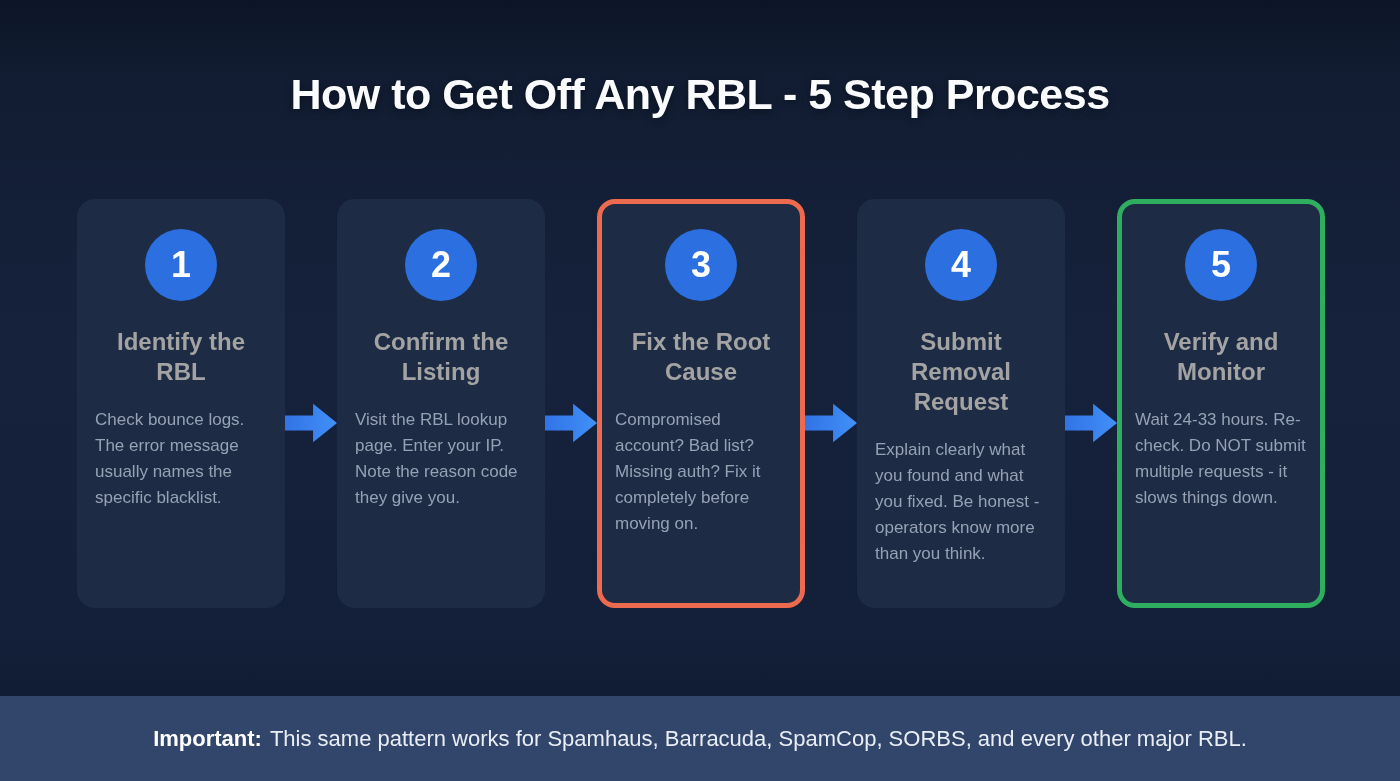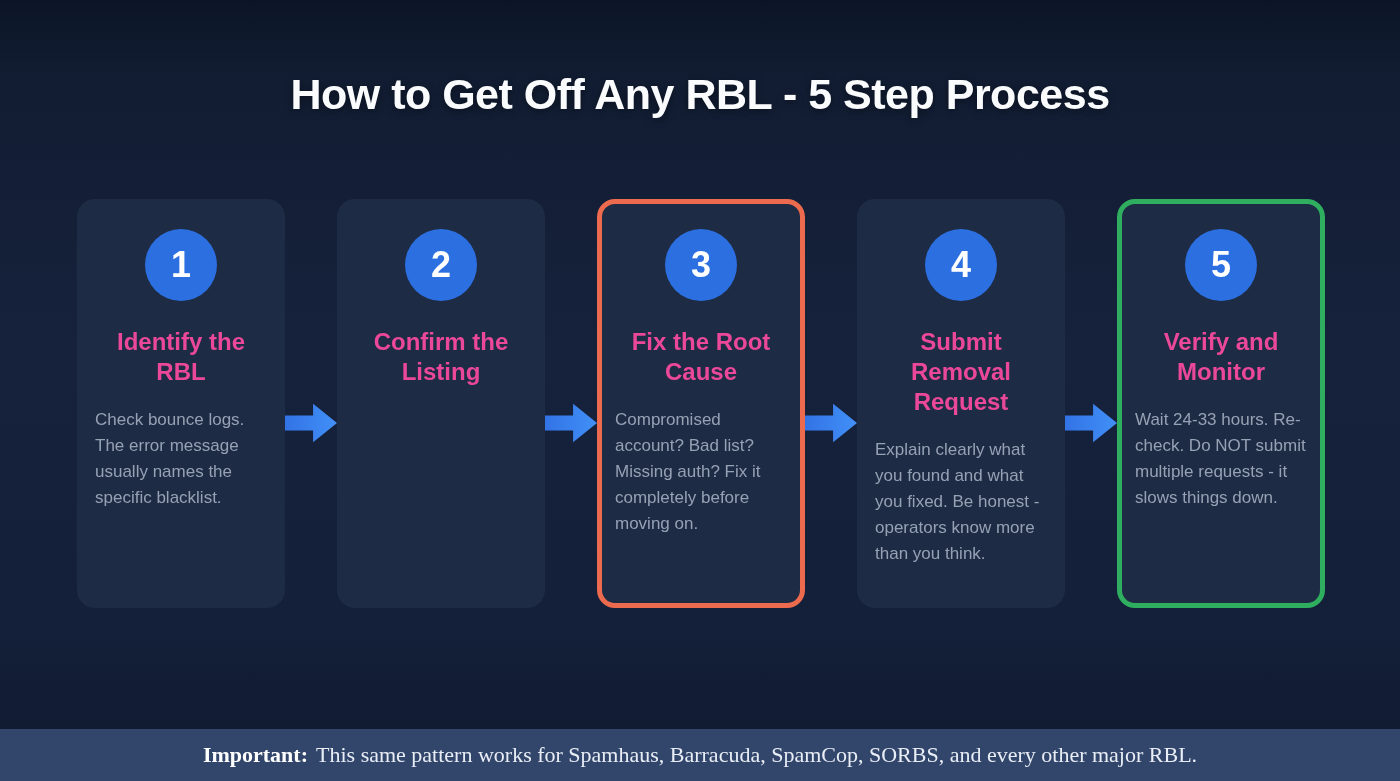--- a/index.html
+++ b/index.html
@@ -56,21 +56,21 @@
     font-weight: 700;
     color: #ffffff;
   }
 
   .card-title {
     margin-top: 26px;
     text-align: center;
     font-size: 24px;
     font-weight: 700;
     line-height: 30px;
-    color: #ec4899;
+    color: #a3a3a3;
   }
 
   .card-desc {
     margin-top: 20px;
     font-size: 17px;
     line-height: 26px;
     color: #96a1b4;
   }
 
   .gap {
@@ -87,28 +87,27 @@
     height: 44px;
     background: linear-gradient(90deg, #3273e6, #4190f7);
     clip-path: polygon(0 33%, 54% 33%, 54% 6%, 100% 50%, 54% 94%, 54% 67%, 0 67%);
   }
 
   .footer-bar {
     position: absolute;
     left: 0;
     bottom: 0;
     width: 100%;
-    height: 52px;
+    height: 85px;
     background: #32466b;
     display: flex;
     align-items: center;
     justify-content: center;
     font-size: 22px;
     color: #e9eef6;
-    font-family: Liberation Serif, serif;
   }
   .footer-bar .label { font-weight: 700; color: #ffffff; margin-right: 8px; }
 </style>
 </head>
 <body>
 
 <h1 class="page-title">How to Get Off Any RBL - 5 Step Process</h1>
 
 <div class="steps-row">
 
@@ -122,20 +121,21 @@
 
   <div class="gap">
     <div class="arrow"></div>
   </div>
 
   <section class="card">
     <div class="num-circle">
       <span>2</span>
     </div>
     <h2 class="card-title">Confirm the Listing</h2>
+    <p class="card-desc">Visit the RBL lookup page. Enter your IP. Note the reason code they give you.</p>
   </section>
 
   <div class="gap">
     <div class="arrow"></div>
   </div>
 
   <section class="card card--orange">
     <div class="num-circle">
       <span>3</span>
     </div>

